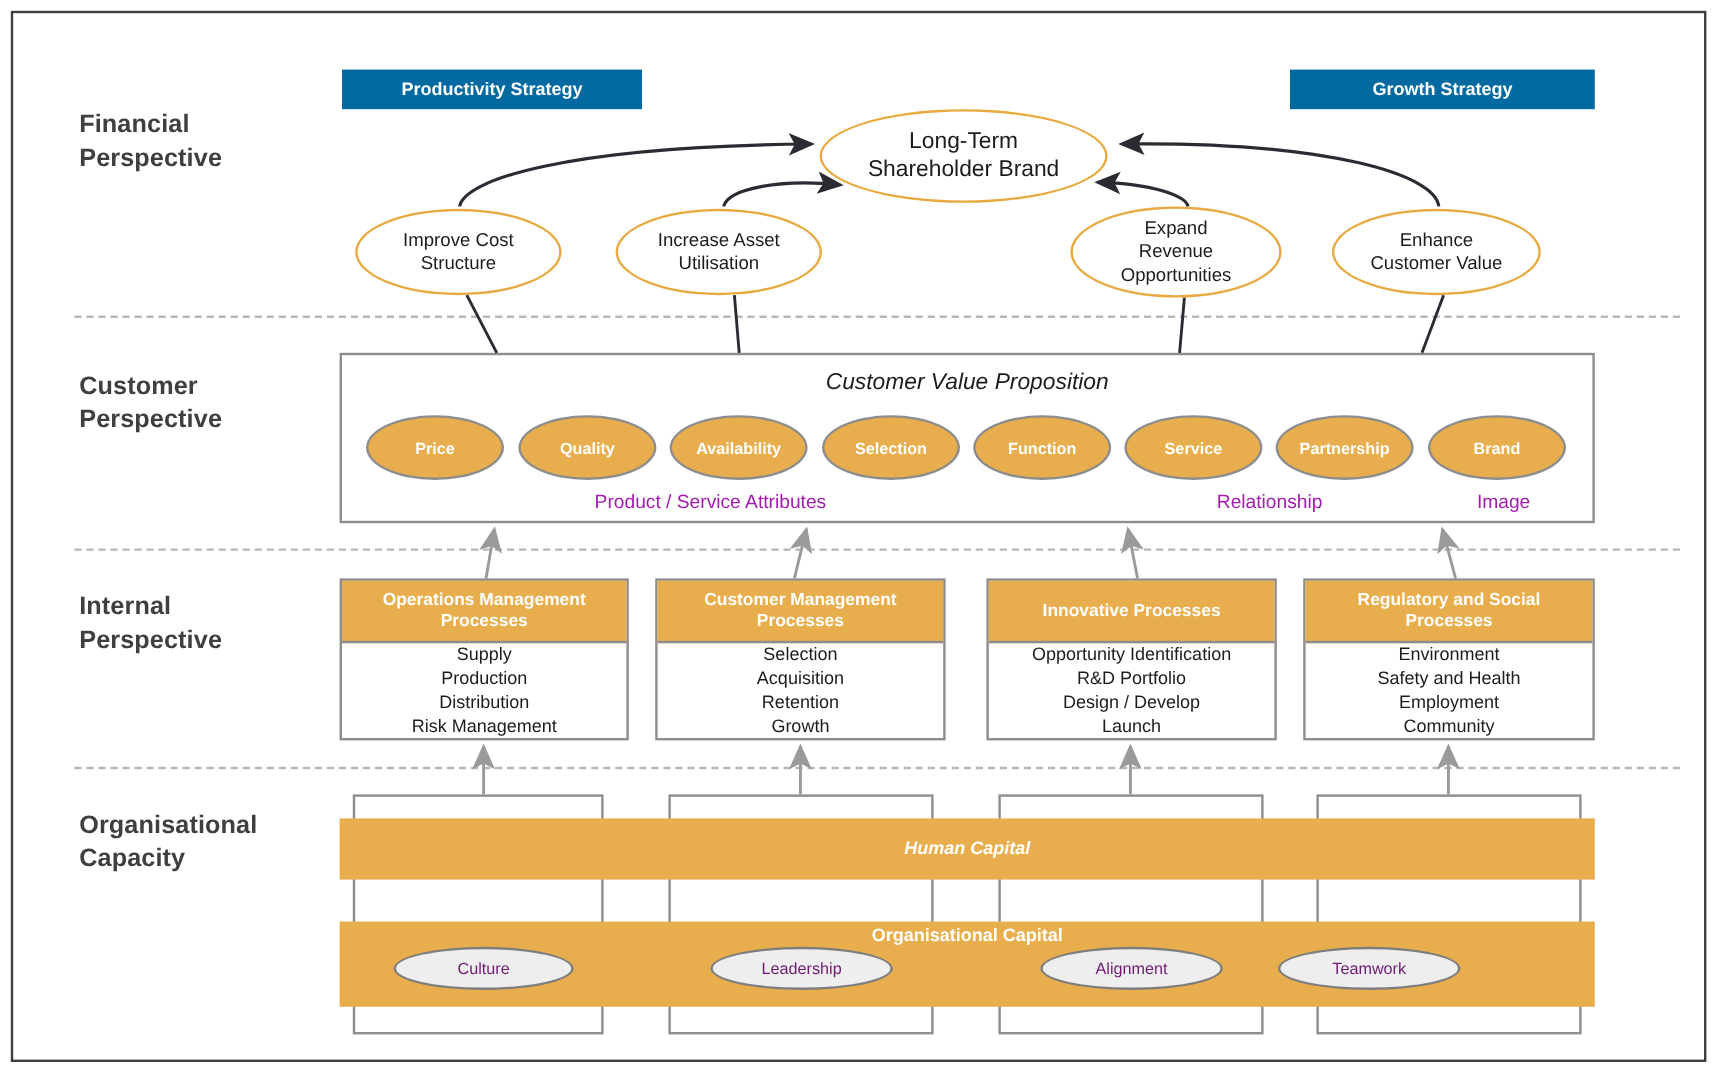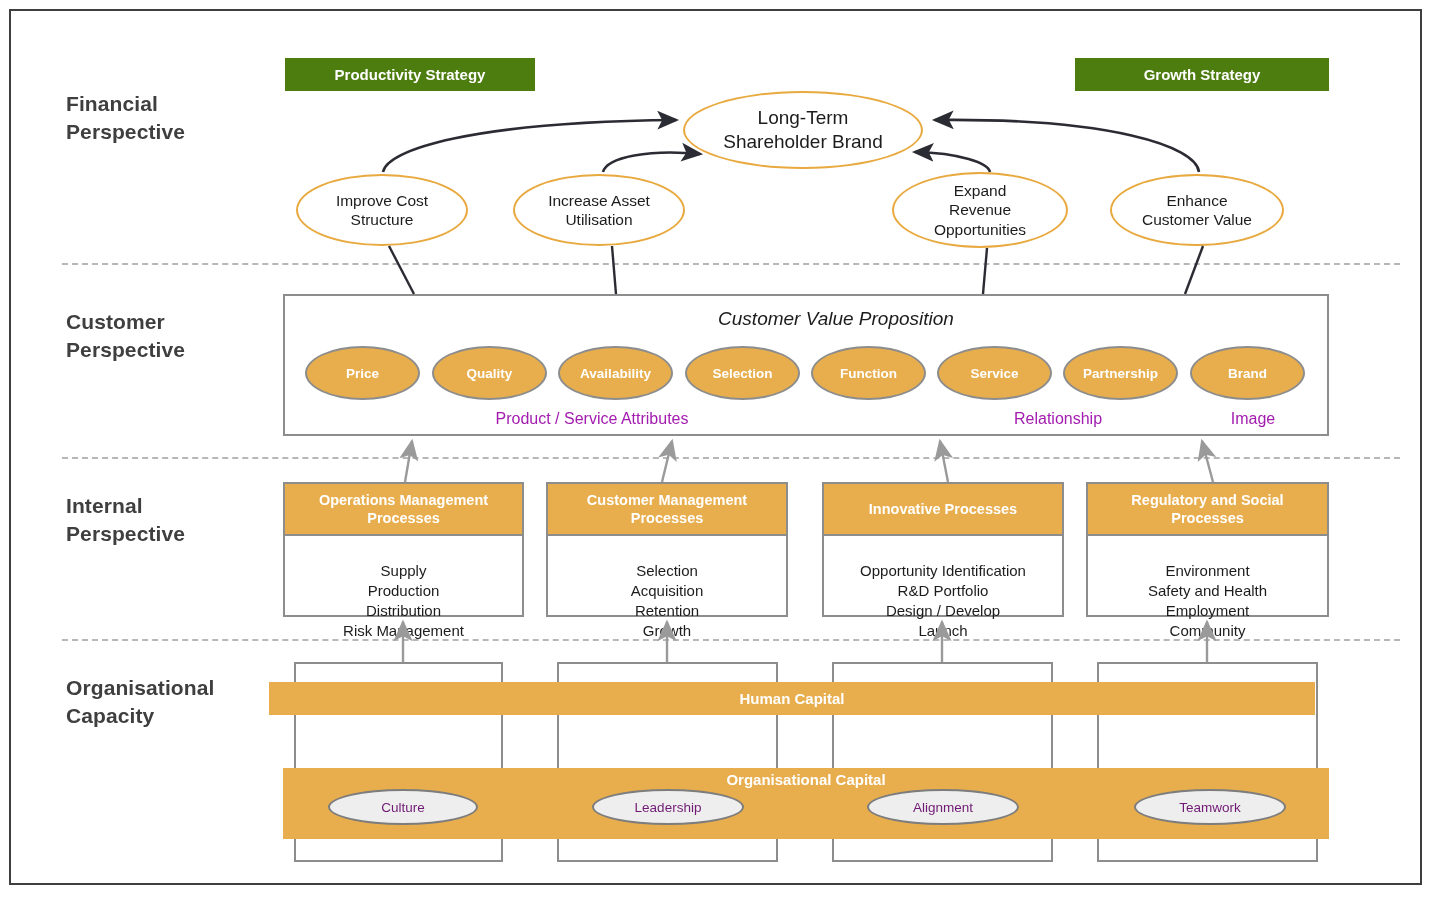--- a/index.html
+++ b/index.html
@@ -5,33 +5,33 @@
   html,body{margin:0;padding:0;background:#ffffff;}
   body{font-family:"Liberation Sans",sans-serif;}
   #root{position:relative;width:1440px;height:903px;overflow:hidden;background:#fff;}
 
   #frame{position:absolute;left:9px;top:9px;width:1413px;height:876px;border:2px solid #3f3f3f;box-sizing:border-box;}
 
   .perspective-label{position:absolute;font-weight:bold;font-size:21px;line-height:1.35;color:#3f3f3f;letter-spacing:.1px;}
 
   .divider{position:absolute;height:0;border-top:2px dashed #b7b7b7;}
 
-  .strategy-tag{position:absolute;background:#4d7c0f;color:#ffffff;font-weight:bold;font-size:15px;display:flex;align-items:center;justify-content:center;}
+  .strategy-tag{position:absolute;background:#0369a1;color:#ffffff;font-weight:bold;font-size:15px;display:flex;align-items:center;justify-content:center;}
 
   .fin-oval{position:absolute;border:2px solid #e8a93f;border-radius:50%;background:#ffffff;display:flex;align-items:center;justify-content:center;text-align:center;font-size:15.5px;color:#1c1c1c;line-height:1.25;box-sizing:border-box;}
   .fin-oval.center{font-size:19px;}
 
   #cust-box{position:absolute;border:2px solid #8d8d8d;background:#ffffff;box-sizing:border-box;}
-  #cvp-title{position:absolute;width:100%;text-align:center;font-style:italic;font-size:19px;color:#1c1c1c;margin-left:30px;}
+  #cvp-title{position:absolute;width:100%;text-align:center;font-style:italic;font-size:19px;color:#1c1c1c;}
   .cvp-oval{position:absolute;background:#e8ae4d;border:2px solid #8d8d8d;border-radius:50%;display:flex;align-items:center;justify-content:center;color:#ffffff;font-weight:bold;font-size:13.5px;box-sizing:border-box;}
   .cvp-group{position:absolute;font-size:16px;color:#a21caf;text-align:center;}
 
   .proc-box{position:absolute;border:2px solid #8d8d8d;background:#ffffff;box-sizing:border-box;}
   .proc-head{background:#e8ae4d;color:#fff;font-weight:bold;font-size:14.5px;text-align:center;line-height:1.25;padding:7px 4px;border-bottom:2px solid #8d8d8d;}
-  .proc-body{text-align:center;font-size:15px;color:#1c1c1c;line-height:1.32;padding-top:25px;}
+  .proc-body{text-align:center;font-size:15px;color:#1c1c1c;line-height:1.32;padding-top:0;}
 
   .col-box{position:absolute;border:2px solid #8d8d8d;background:transparent;box-sizing:border-box;}
   .cap-band{position:absolute;background:#e8ae4d;display:flex;align-items:center;justify-content:center;color:#ffffff;font-weight:bold;font-size:15px;}
   .cap-band.org{align-items:flex-start;padding-top:3px;}
   .cap-oval{position:absolute;background:#eeeeee;border:2px solid #7d7d7d;border-radius:50%;display:flex;align-items:center;justify-content:center;font-weight:normal;font-size:13.5px;color:#701a75;box-sizing:border-box;}
 
   svg.overlay{position:absolute;left:0;top:0;width:1440px;height:903px;pointer-events:none;}
 </style>
 </head>
 <body>
@@ -182,37 +182,37 @@
       <div>Employment</div>
       <div>Community</div>
     </div>
   </div>
 
   <div class="col-box" style="left:294px;top:662px;width:209px;height:200px;"></div>
   <div class="col-box" style="left:557px;top:662px;width:221px;height:200px;"></div>
   <div class="col-box" style="left:832px;top:662px;width:221px;height:200px;"></div>
   <div class="col-box" style="left:1097px;top:662px;width:221px;height:200px;"></div>
 
-  <div class="cap-band" style="left:269px;top:682px;width:1046px;height:33px;">
+  <div class="cap-band" style="left:283px;top:682px;width:1046px;height:51px;font-style:italic;">
     <span>Human Capital</span>
   </div>
   <div class="cap-band org" style="left:283px;top:768px;width:1046px;height:68px;">
     <span>Organisational Capital</span>
   </div>
 
   <div class="cap-oval" style="left:328px;top:789px;width:150px;height:36px;">
       <span>Culture</span>
     </div>
   <div class="cap-oval" style="left:592px;top:789px;width:152px;height:36px;">
       <span>Leadership</span>
     </div>
   <div class="cap-oval" style="left:867px;top:789px;width:152px;height:36px;">
       <span>Alignment</span>
     </div>
-  <div class="cap-oval" style="left:1134px;top:789px;width:152px;height:36px;justify-content:center;">
+  <div class="cap-oval" style="left:1065px;top:789px;width:152px;height:36px;justify-content:center;">
       <span>Teamwork</span>
     </div>
 
   <svg class="overlay" viewBox="0 0 1440 903">
     <defs>
       <marker id="ah-dark" markerWidth="9" markerHeight="9" refX="7.2" refY="4" orient="auto">
         <path d="M0,0.4 L8.4,4 L0,7.6 L1.9,4 Z" fill="#2b2b33"></path>
       </marker>
       <marker id="ah-gray" markerWidth="10" markerHeight="10" refX="8" refY="4.5" orient="auto">
         <path d="M0,0.5 L9,4.5 L0,8.5 L2.1,4.5 Z" fill="#9a9a9a"></path>

